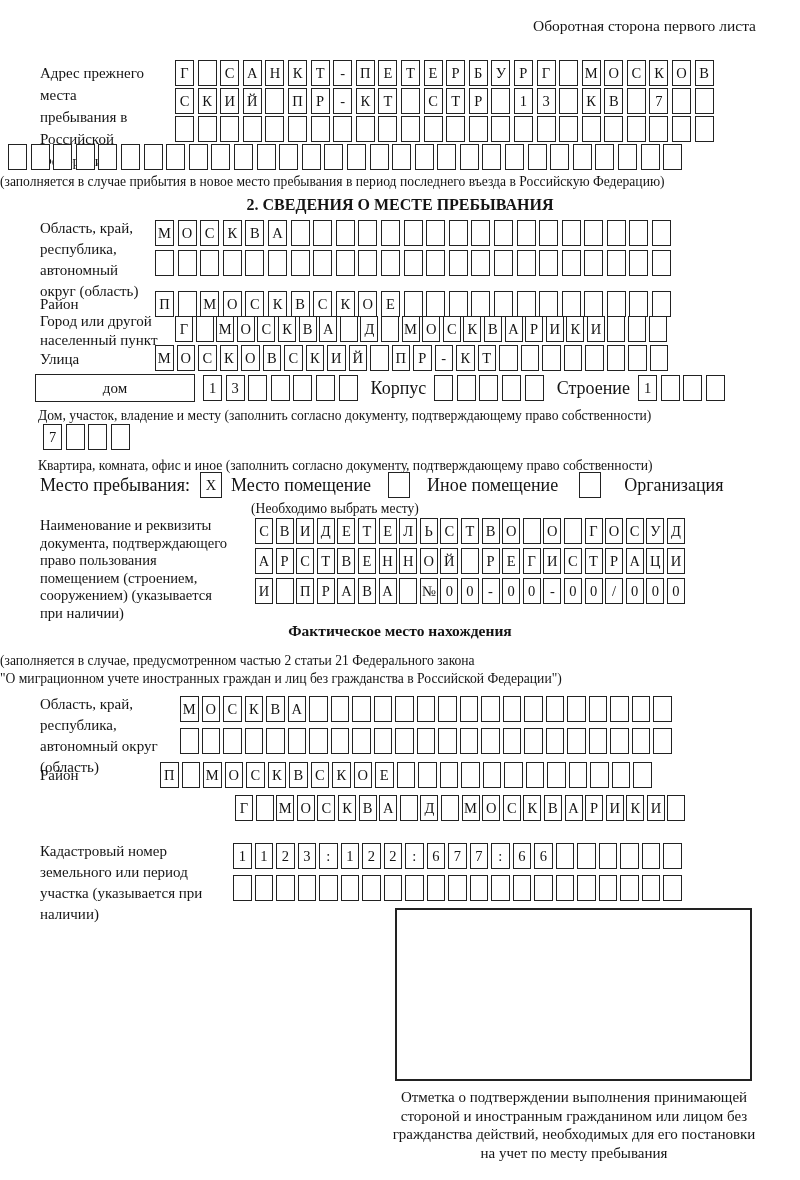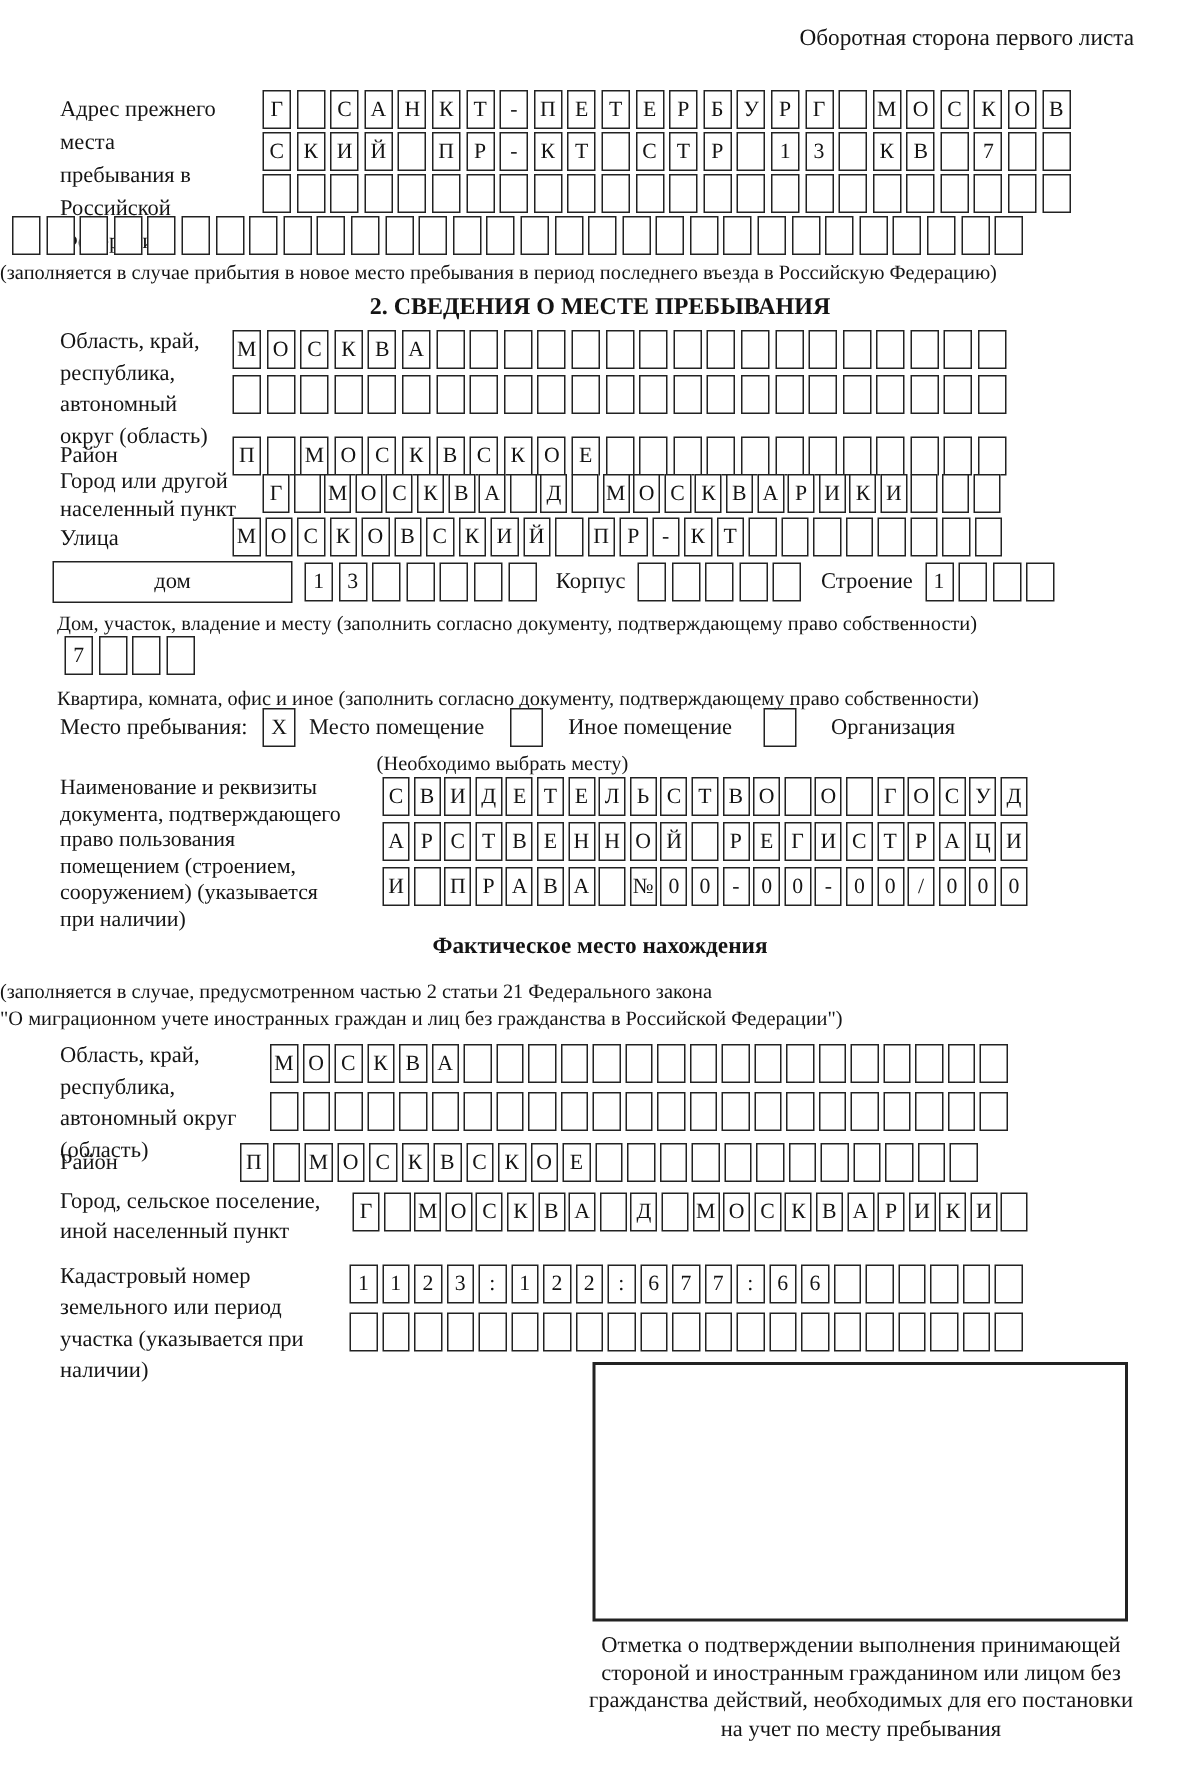--- a/index.html
+++ b/index.html
@@ -5,21 +5,21 @@
   * { margin:0; padding:0; box-sizing:border-box; }
   html,body { background:#fff; }
   .page {
     position:relative; width:800px; height:1180px; background:#ffffff;
     color:#141414; font-family:"Liberation Serif","DejaVu Serif",serif;
     overflow:hidden;
     border-radius:29px;
   }
   .abs { position:absolute; }
   .lbl { position:absolute; font-size:15px; line-height:21px; }
-  .inl { font-size:15px; white-space:nowrap; }
+  .inl { font-size:18px; white-space:nowrap; }
   .cap { position:absolute; font-size:13.6px; line-height:17px; }
   .center { left:0; right:0; text-align:left; }
   .title { position:absolute; left:0; right:0; text-align:center; font-weight:700; font-size:16px; }
   
   .crow { display:flex; gap:3.6px; }
   .crow.abs { position:absolute; }
   .cell {
     flex:none; width:19px; height:26px; border:1.5px solid #222;
     display:flex; align-items:center; justify-content:center;
     font-size:14.5px; background:#fff;
@@ -491,21 +491,20 @@
       <span class="cell"></span>
       <span class="cell"></span>
       <span class="cell"></span>
       <span class="cell"></span>
       <span class="cell"></span>
       <span class="cell"></span>
       <span class="cell"></span>
       <span class="cell"></span>
     </div>
 
-  <div class="lbl" style="left:40px;top:791px;width:188px;line-height:20px">Город, сельское поселение, иной населенный пункт</div>
   <div class="crow p24 abs" style="left:235px;top:795px">
       <span class="cell">Г</span>
       <span class="cell"></span>
       <span class="cell">М</span>
       <span class="cell">О</span>
       <span class="cell">С</span>
       <span class="cell">К</span>
       <span class="cell">В</span>
       <span class="cell">А</span>
       <span class="cell"></span>

